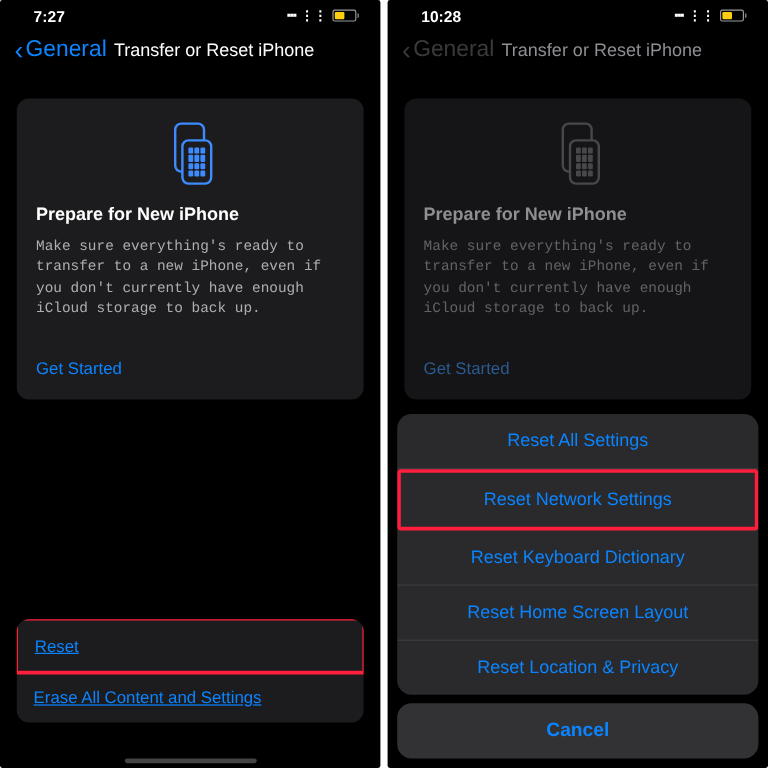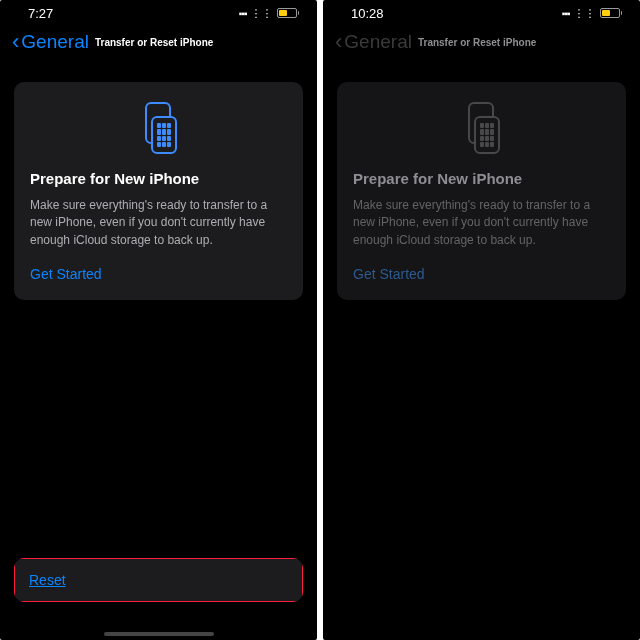--- a/index.html
+++ b/index.html
@@ -1,52 +1,52 @@
 <!DOCTYPE html>
 <html><head>
   <meta charset="utf-8">
   <style>
     * { margin: 0; padding: 0; box-sizing: border-box; font-family: -apple-system, BlinkMacSystemFont, "Segoe UI", sans-serif; }
     body { background: #fff; width: 640px; height: 640px; overflow: hidden; }
     .container { display: flex; gap: 6px; padding: 0; }
     .phone { width: 317px; height: 640px; background: #000; position: relative; border-radius: 2px; }
 
-    .status-bar { display: flex; justify-content: space-between; align-items: center; padding: 4px 18px 0 28px; height: 22px; color: #fff; font-size: 13px; font-weight: 400; }
+    .status-bar { display: flex; justify-content: space-between; align-items: center; padding: 4px 18px 0 28px; height: 22px; color: #fff; font-size: 13px; font-weight: 700; }
     .status-right { display: flex; align-items: center; gap: 4px; }
     .battery { display: inline-flex; align-items: center; }
     .battery-body { width: 20px; height: 10px; border: 1px solid #999; border-radius: 2px; position: relative; display: flex; align-items: center; padding: 1px; }
     .battery-fill { width: 50%; height: 100%; background: #ffce11; border-radius: 1px; }
     .battery-tip { width: 1.5px; height: 4px; background: #999; margin-left: 1px; border-radius: 0 1px 1px 0; }
     .signal-dots { font-size: 10px; letter-spacing: -1px; color: #fff; }
 
     .nav-header { display: flex; align-items: center; padding: 10px 12px 12px 12px; height: 42px; }
     .back-chev { color: #0a84ff; font-size: 22px; font-weight: 300; margin-right: 2px; line-height: 1; }
     .back-label { color: #0a84ff; font-size: 19px; }
-    .nav-title { color: #fff; font-size: 10px; font-weight: 700; margin-left: 6px; }
+    .nav-title { color: #fff; font-size: 15px; font-weight: 400; margin-left: 6px; }
     .dimmed .back-chev, .dimmed .back-label { color: #3a3a3c; }
     .dimmed .nav-title { color: #8e8e93; }
 
     .card { margin: 18px 14px 0 14px; background: #1c1c1e; border-radius: 10px; padding: 20px 16px 18px 16px; text-align: left; }
     .dimmed .card { background: #151517; }
     .phone-icons { display: flex; justify-content: center; margin-bottom: 16px; }
     .phone-icon-wrap { position: relative; width: 48px; height: 52px; }
     .phone-shape { position: absolute; border: 2px solid #3d8bff; border-radius: 6px; }
     .dimmed .phone-shape { border-color: #48484a; }
     .phone-back { width: 26px; height: 42px; top: 0; left: 10px; }
     .phone-back::after { content:""; position:absolute; bottom:3px; left:50%; transform:translateX(-50%); width:12px; height:2px; background:#3d8bff; border-radius:1px; }
     .dimmed .phone-back::after { background:#48484a; }
     .phone-front { width: 26px; height: 38px; bottom: 0; right: 6px; background: #1c1c1e; }
     .dimmed .phone-front { background: #151517; }
     .grid-dots { position: absolute; top: 5px; left: 4px; right: 4px; bottom: 5px; display: grid; grid-template-columns: repeat(3,1fr); grid-template-rows: repeat(4,1fr); gap: 1px; }
     .grid-dots span { background: #3d8bff; border-radius: 1px; }
     .dimmed .grid-dots span { background: #48484a; }
 
     .card h2 { color: #fff; font-size: 15px; font-weight: 600; margin-bottom: 10px; }
     .dimmed .card h2 { color: #8e8e93; }
-    .card p { color: #aeaeb2; font-size: 12px; line-height: 1.45; margin-bottom: 17px; }
+    .card p { color: #aeaeb2; font-size: 12px; line-height: 1.45; margin-bottom: 32px; font-family: Liberation Mono, monospace; }
     .dimmed .card p { color: #636366; }
     .get-started { color: #0a84ff; font-size: 14px; }
     .dimmed .get-started { color: #2c5a8f; }
 
     .list-section { position: absolute; left: 14px; right: 14px; bottom: 38px; background: #1c1c1e; border-radius: 10px; overflow: hidden; }
     .list-item { padding: 13px 14px; color: #0a84ff; font-size: 14px; border-bottom: 0.5px solid #333; text-decoration: underline; }
     .list-item:last-child { border-bottom: none; }
     .highlight-box { border: 3px solid #ff1e3c; border-radius: 2px; margin: -2px; position: relative; z-index: 10; }
 
     .action-sheet { position: absolute; left: 8px; right: 8px; bottom: 8px; }
@@ -108,20 +108,21 @@
       </div>
       <h2>Prepare for New iPhone</h2>
       <p>Make sure everything's ready to transfer to a new iPhone, even if you don't currently have enough iCloud storage to back up.</p>
       <div class="get-started">Get Started</div>
     </div>
 
     <div class="list-section">
       <div class="highlight-box">
         <div class="list-item">Reset</div>
       </div>
+      <div class="list-item">Erase All Content and Settings</div>
     </div>
 
     <div class="home-ind"></div>
   </div>
 
   <div class="phone dimmed">
     <div class="status-bar">
       <span>10:28</span>
       <div class="status-right">
         <span class="signal-dots">▪▪▪</span>
@@ -161,15 +162,25 @@
                 <span></span>
               </div>
           </div>
         </div>
       </div>
       <h2>Prepare for New iPhone</h2>
       <p>Make sure everything's ready to transfer to a new iPhone, even if you don't currently have enough iCloud storage to back up.</p>
       <div class="get-started">Get Started</div>
     </div>
 
+    <div class="action-sheet">
+      <div class="sheet-group">
+        <div class="sheet-item">Reset All Settings</div>
+        <div class="sheet-item sheet-highlight">Reset Network Settings</div>
+        <div class="sheet-item">Reset Keyboard Dictionary</div>
+        <div class="sheet-item">Reset Home Screen Layout</div>
+        <div class="sheet-item">Reset Location &amp; Privacy</div>
+      </div>
+      <div class="sheet-cancel">Cancel</div>
+    </div>
   </div>
 
 </div>
 
 </body></html>

